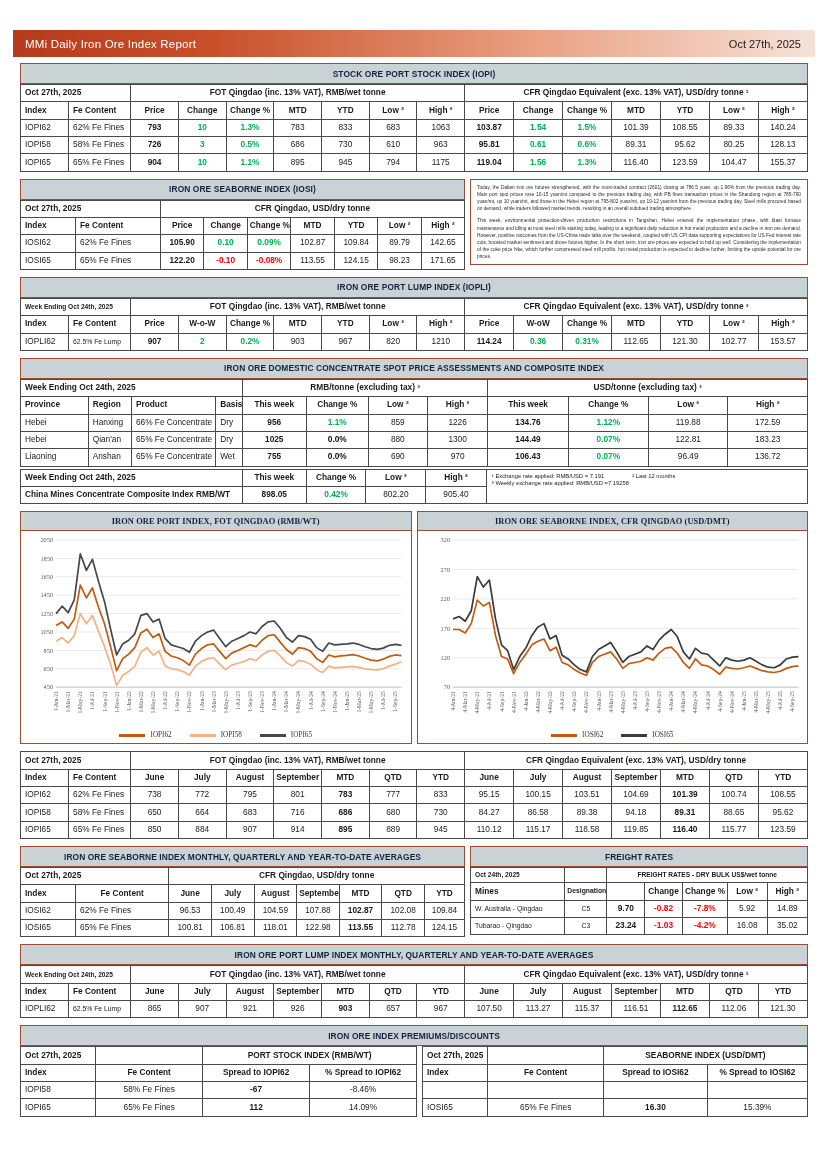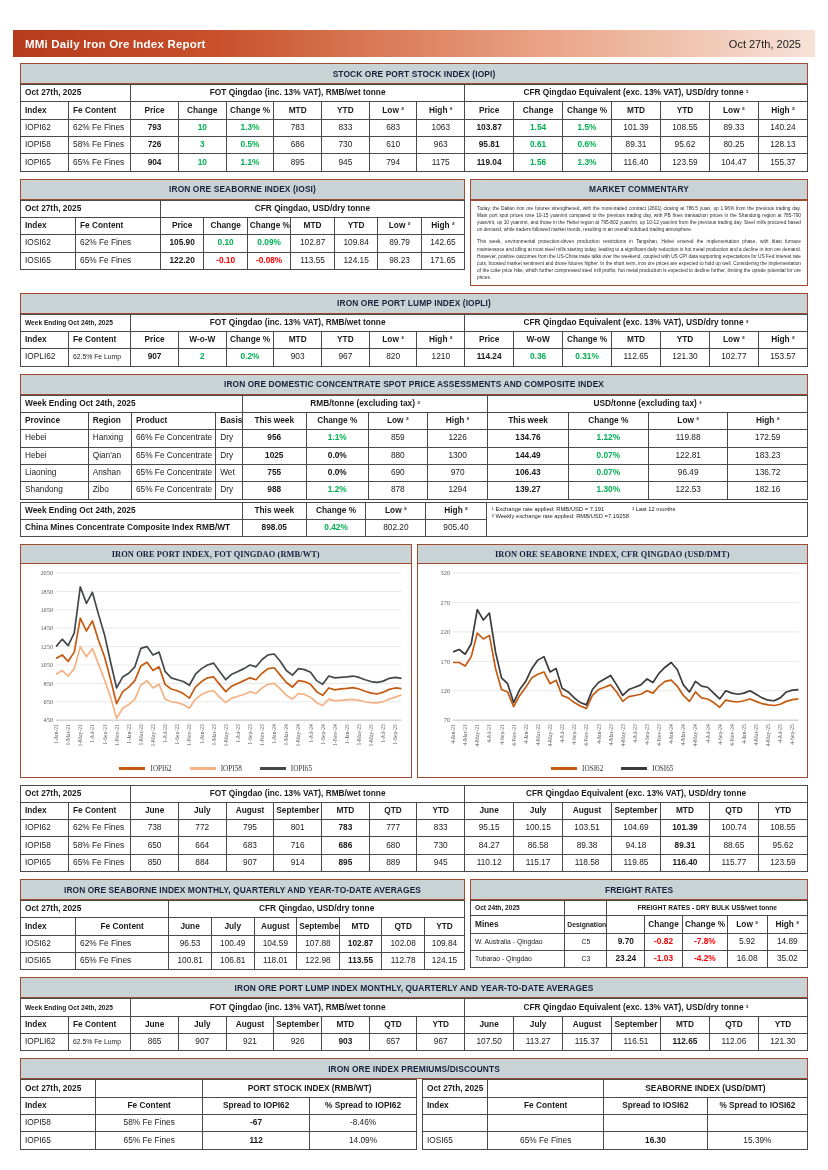--- a/index.html
+++ b/index.html
@@ -1,20 +1,20 @@
 <!DOCTYPE html>
 <html><head>
 <meta charset="utf-8">
 <style>
   html,body{margin:0;padding:0;}
   body{width:828px;height:1170px;background:#fff;font-family:"Liberation Sans",sans-serif;overflow:hidden;color:#1a1a1a;}
   .band{height:27px;margin:0 13px;background:linear-gradient(90deg,#b63a1d 0%,#c8502a 25%,#e9a183 65%,#f7e2d8 100%);
         display:flex;align-items:center;justify-content:space-between;padding:0 14px 0 12px;box-sizing:border-box;}
   .band.top{margin-top:30px;}
-  .band .wtitle{color:#fff;font-size:11.5px;font-weight:bold;letter-spacing:.2px;}
+  .band .wtitle{color:#fff;font-size:11.5px;font-weight:normal;letter-spacing:.2px;}
   .band .bdate{color:#1a1a1a;font-size:11px;}
   .wrap{margin:0 20px;}
   .row{margin:0 20px;display:flex;gap:5px;}
   .mt6{margin-top:6px;} .mt7{margin-top:7px;}
   .sec{background:#c9d3d6;border:1px solid #a04a31;color:#14213d;font-weight:bold;text-align:center;
        font-size:8.4px;padding:4.5px 0;letter-spacing:.1px;}
   table.t{width:100%;border-collapse:collapse;table-layout:fixed;background:#fff;border:1.5px solid #3f3f3f;}
   .t th,.t td{border:1px solid #4a4a4a;font-size:8.3px;padding:3.2px 2px;text-align:center;
        white-space:nowrap;overflow:hidden;line-height:1.2;}
   .t th{font-weight:bold;}
@@ -200,21 +200,20 @@
             <td class="chg neg">-0.08%</td>
             <td>113.55</td>
             <td>124.15</td>
             <td>98.23</td>
             <td>171.65</td>
           </tr>
         </tbody>
     </table>
   </div>
   <div style="flex:1">
-    <div class="sec">MARKET COMMENTARY</div>
     <div class="commentary">
       <p>Today, the Dalian iron ore futures strengthened, with the most-traded contract (2601) closing at 786.5 yuan, up 1.96% from the previous trading day. Main port spot prices rose 10-15 yuan/mt compared to the previous trading day, with PB fines transaction prices in the Shandong region at 785-790 yuan/mt, up 10 yuan/mt, and those in the Hebei region at 795-802 yuan/mt, up 10-12 yuan/mt from the previous trading day. Steel mills procured based on demand, while traders followed market trends, resulting in an overall subdued trading atmosphere.</p>
       <p>This week, environmental protection-driven production restrictions in Tangshan, Hebei entered the implementation phase, with blast furnace maintenance and idling at most steel mills starting today, leading to a significant daily reduction in hot metal production and a decline in iron ore demand. However, positive outcomes from the US-China trade talks over the weekend, coupled with US CPI data supporting expectations for US Fed interest rate cuts, boosted market sentiment and drove futures higher. In the short term, iron ore prices are expected to hold up well. Considering the implementation of the coke price hike, which further compressed steel mill profits, hot metal production is expected to decline further, limiting the upside potential for ore prices.</p>
     </div>
   </div>
 </div>
 
 <div class="wrap mt7">
   <div class="sec">IRON ORE PORT LUMP INDEX (IOPLI)</div>
   <table class="t">
@@ -357,34 +356,20 @@
           <td class="l">65% Fe Concentrate</td>
           <td class="l">Wet</td>
           <td class="b">755</td>
           <td class="chg zero">0.0%</td>
           <td>690</td>
           <td>970</td>
           <td class="b">106.43</td>
           <td class="chg pos">0.07%</td>
           <td>96.49</td>
           <td>136.72</td>
-        </tr>
-        <tr>
-          <td class="l">Shandong</td>
-          <td class="l">Zibo</td>
-          <td class="l">65% Fe Concentrate</td>
-          <td class="l">Dry</td>
-          <td class="b">988</td>
-          <td class="chg pos">1.2%</td>
-          <td>878</td>
-          <td>1294</td>
-          <td class="b">139.27</td>
-          <td class="chg pos">1.30%</td>
-          <td>122.53</td>
-          <td>182.16</td>
         </tr>
       </tbody>
   </table>
   <table class="t" style="margin-top:2px">
     <colgroup>
         <col style="width:28.2%">
         <col style="width:8.1%">
         <col style="width:7.6%">
         <col style="width:7.6%">
         <col style="width:7.7%">

